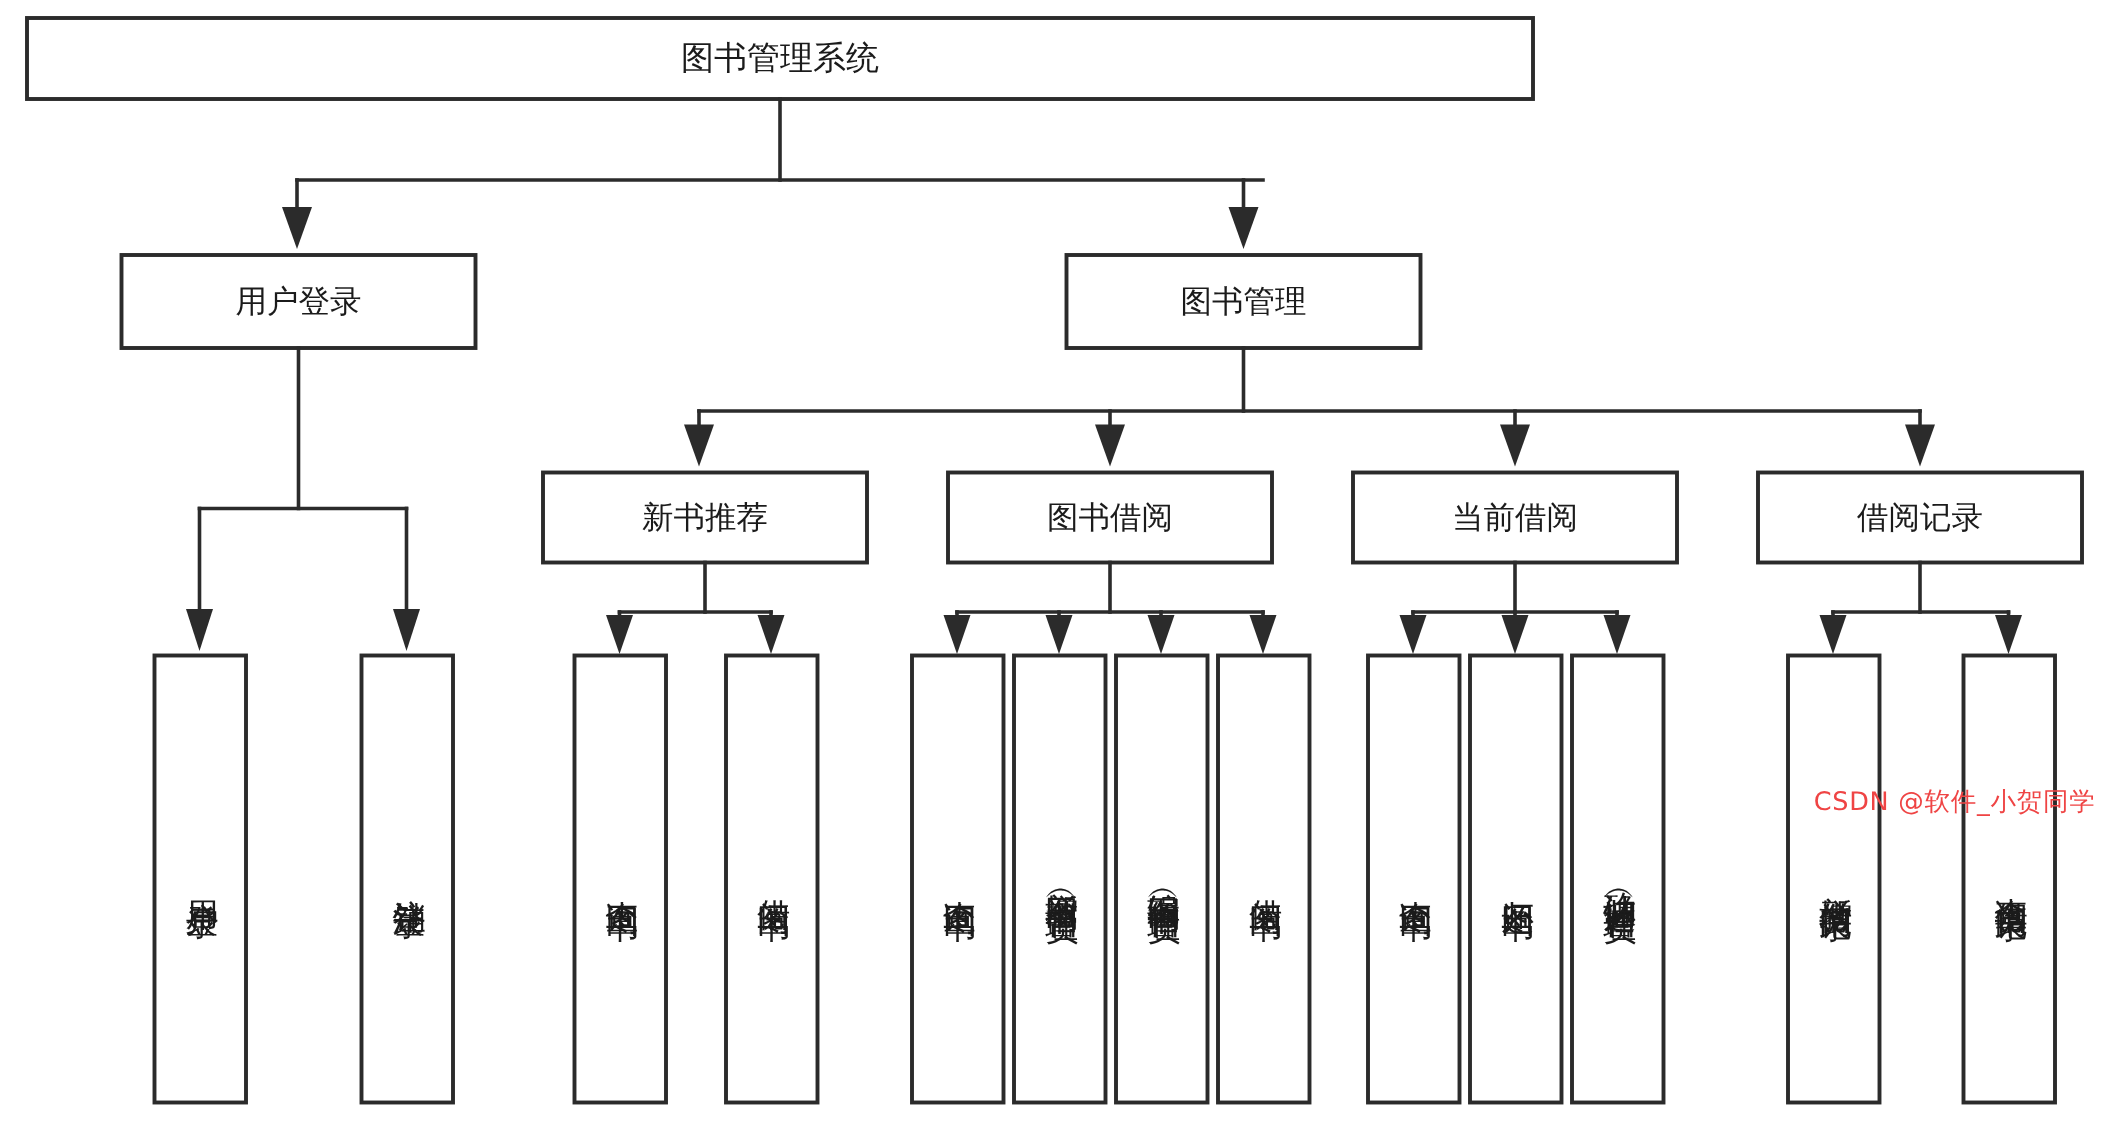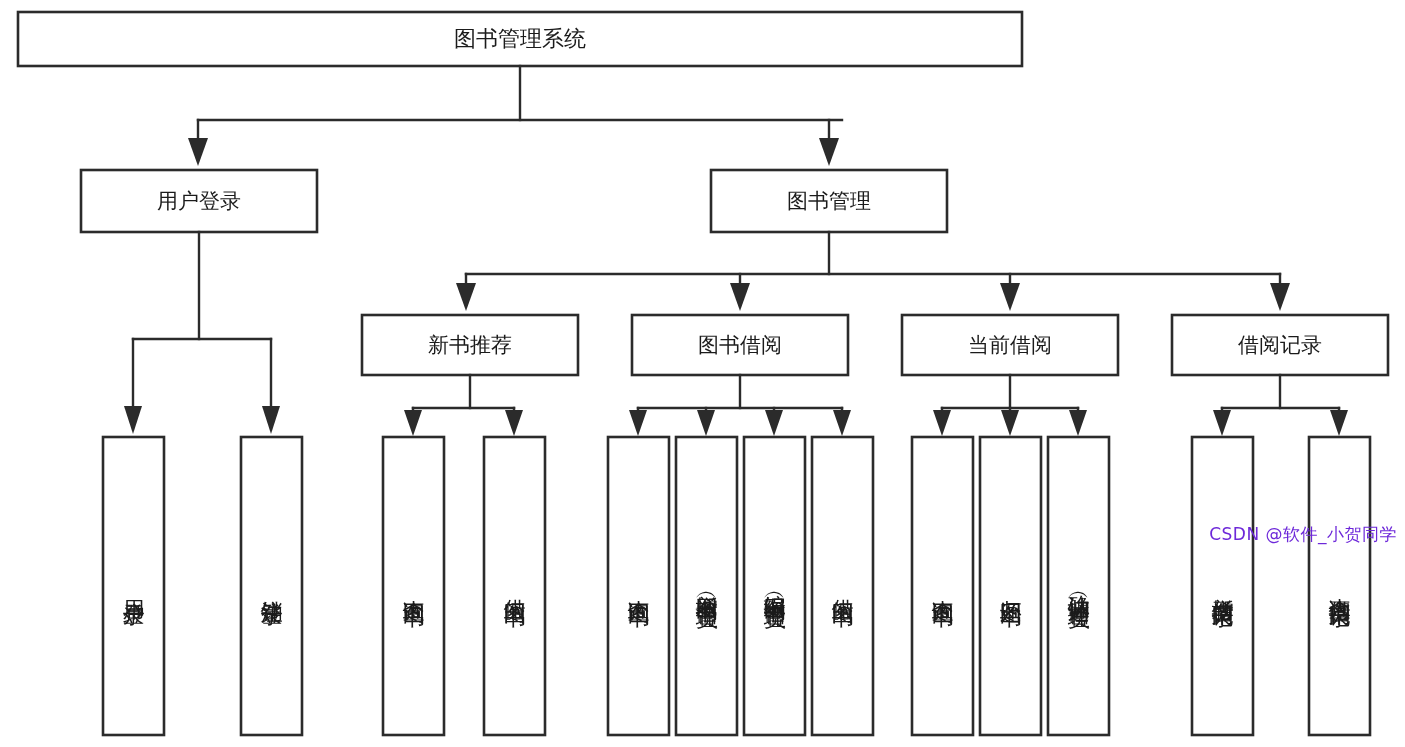--- a/index.html
+++ b/index.html
@@ -69,21 +69,21 @@
     color: #1b1b1b;
     white-space: nowrap;
     pointer-events: none;
   }
   .watermark {
     position: absolute;
     right: 8px;
     bottom: 4px;
     font-family: "DejaVu Sans", "Liberation Sans", sans-serif;
     font-size: 17px;
-    color: #6d28d9;
+    color: #ef4444;
     letter-spacing: 0.5px;
     white-space: nowrap;
   }
 </style>
 </head>
 <body>
 
 <div id="diagram-root">
 
   <svg class="diagram-canvas" viewBox="0 0 1405 747" xmlns="http://www.w3.org/2000/svg">

